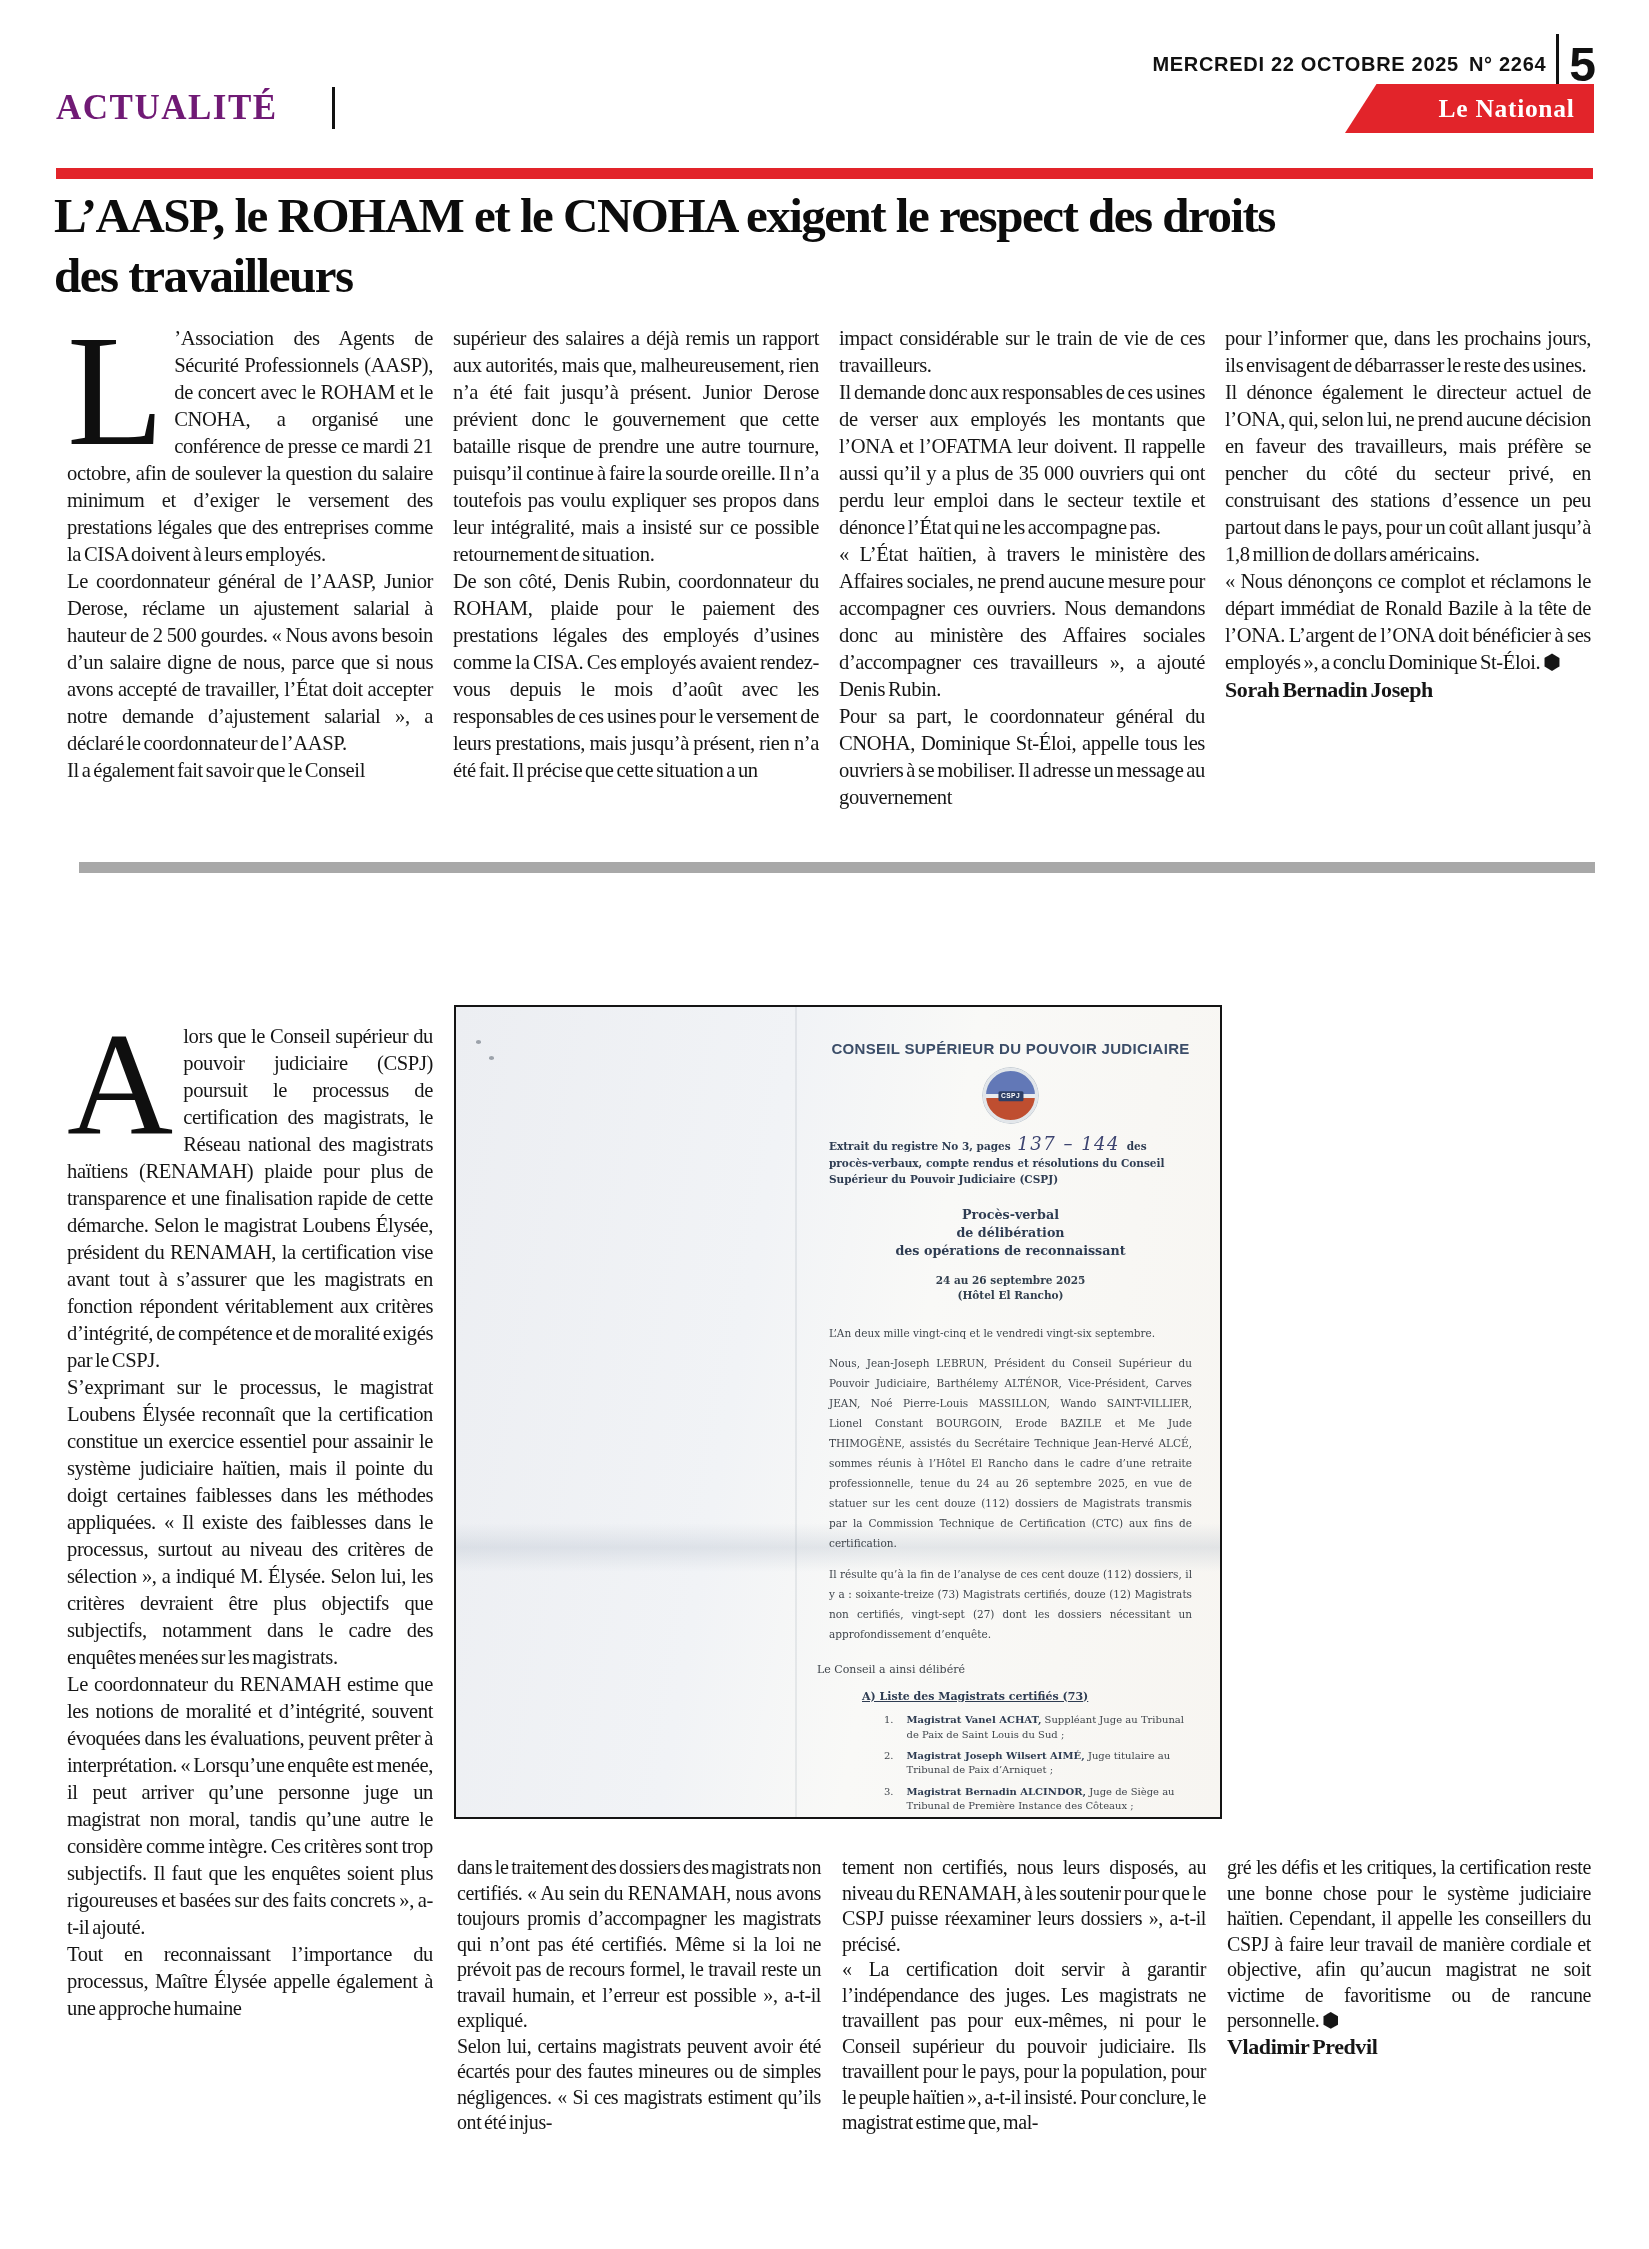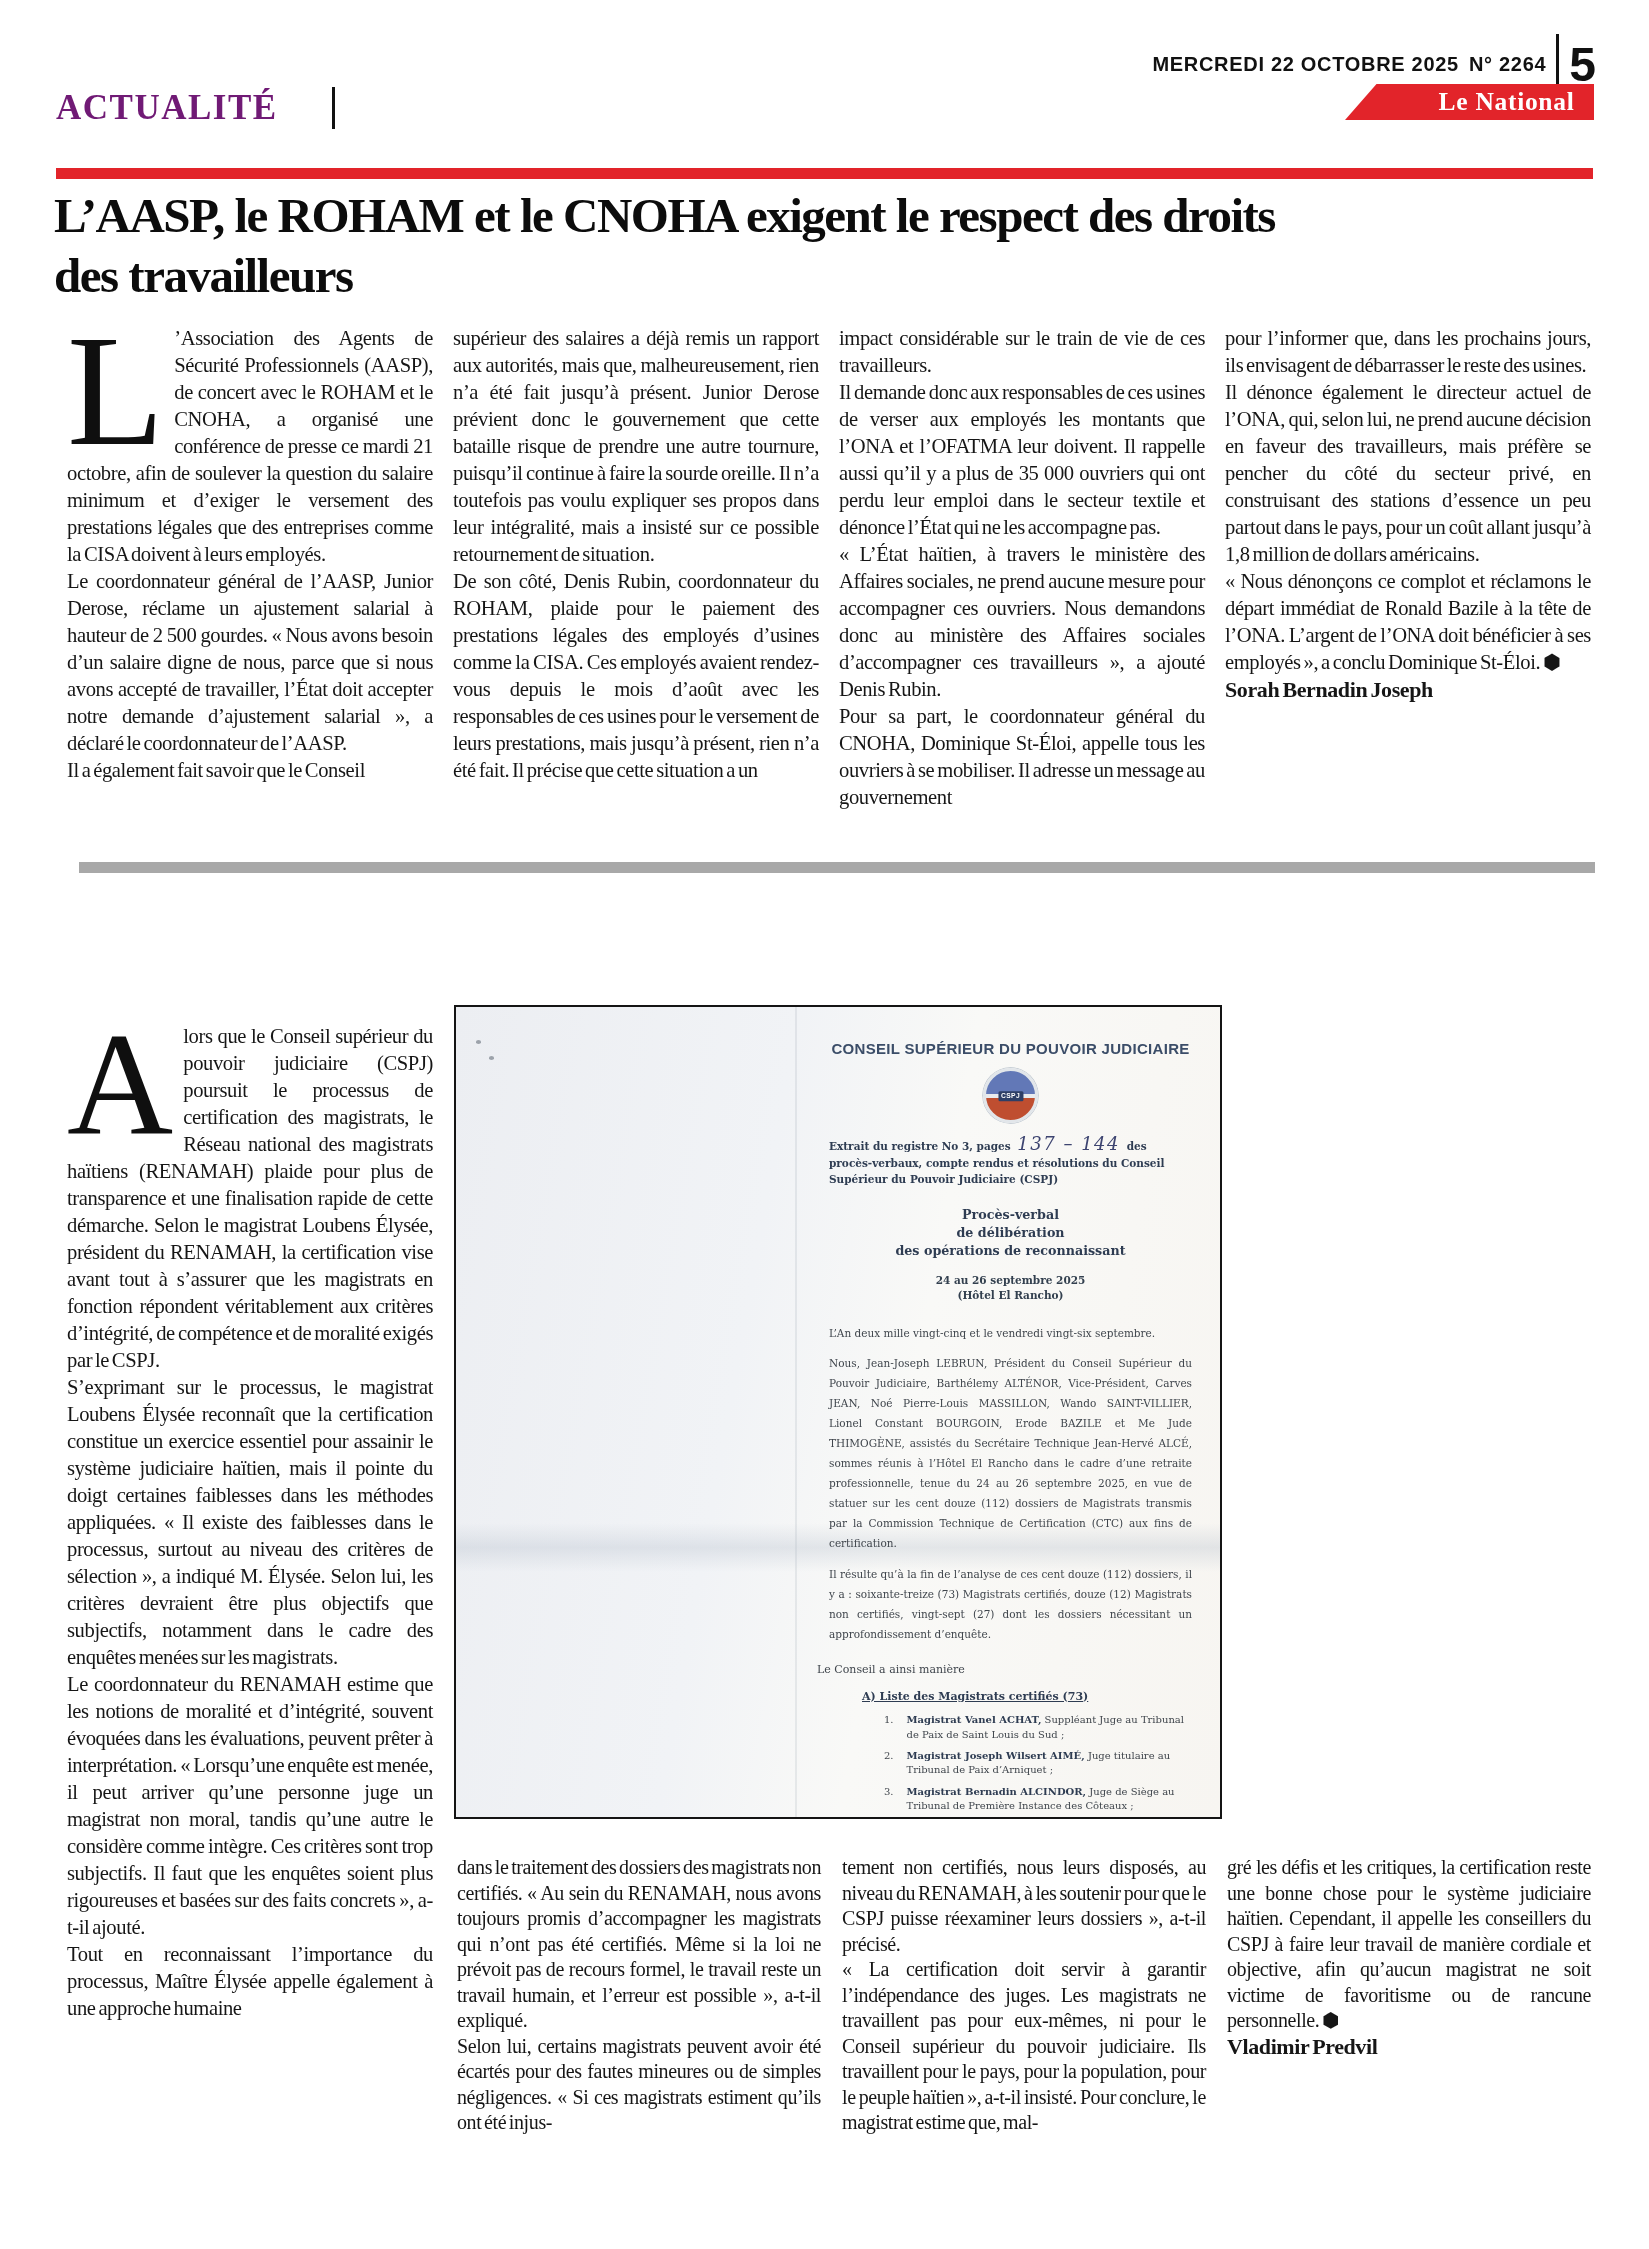--- a/index.html
+++ b/index.html
@@ -17,21 +17,21 @@
   }
   .hdr-vbar { width:3px; height:61px; background:#111; }
   .hdr-pagenum { font-family:"Liberation Sans", sans-serif; font-weight:700; font-size:48px; color:#111; line-height:1; }
   .section-row { position:absolute; left:56px; top:87px; display:flex; align-items:center; }
   .section-label {
     font-family:"Liberation Serif", serif; font-weight:900; font-size:35px;
     letter-spacing:1.5px; color:#701a75;
   }
   .section-vbar { width:3px; height:42px; background:#111; margin-left:54px; }
   .brand-banner {
-    position:absolute; left:1345px; top:84px; width:249px; height:36px;
+    position:absolute; left:1345px; top:84px; width:249px; height:49px;
     background:var(--red); clip-path:polygon(31.5px 0, 100% 0, 100% 100%, 0 100%);
     display:flex; align-items:center; justify-content:flex-end; padding-right:19.5px;
   }
   .brand-banner span {
     color:#fff; font-family:"Liberation Serif", serif; font-weight:700; font-size:25.5px; letter-spacing:0.7px;
   }
   .rule-red { position:absolute; left:56px; top:168px; width:1537px; height:11.2px; background:var(--red); }
   :root { --red:#e2242a; }
 
   
@@ -196,21 +196,21 @@
       </div>
       <div class="doc-when">
         <div>24 au 26 septembre 2025</div>
         <div>(Hôtel El Rancho)</div>
       </div>
       <div class="doc-paras">
           <p>L’An deux mille vingt-cinq et le vendredi vingt-six septembre.</p>
           <p>Nous, Jean-Joseph LEBRUN, Président du Conseil Supérieur du Pouvoir Judiciaire, Barthélemy ALTÉNOR, Vice-Président, Carves JEAN, Noé Pierre-Louis MASSILLON, Wando SAINT-VILLIER, Lionel Constant BOURGOIN, Erode BAZILE et Me Jude THIMOGÈNE, assistés du Secrétaire Technique Jean-Hervé ALCÉ, sommes réunis à l’Hôtel El Rancho dans le cadre d’une retraite professionnelle, tenue du 24 au 26 septembre 2025, en vue de statuer sur les cent douze (112) dossiers de Magistrats transmis par la Commission Technique de Certification (CTC) aux fins de certification.</p>
           <p>Il résulte qu’à la fin de l’analyse de ces cent douze (112) dossiers, il y a : soixante-treize (73) Magistrats certifiés, douze (12) Magistrats non certifiés, vingt-sept (27) dont les dossiers nécessitant un approfondissement d’enquête.</p>
         </div>
-      <div class="doc-deliberation">Le Conseil a ainsi manière</div>
+      <div class="doc-deliberation">Le Conseil a ainsi délibéré</div>
       <div class="doc-list-heading">A) Liste des Magistrats certifiés (73)</div>
       <div class="mag-list">
           <div class="mag-item">
           <span class="mag-num">1.</span>
           <span class="mag-body"><span class="mag-name">Magistrat Vanel ACHAT,</span><span> Suppléant Juge au Tribunal de Paix de Saint Louis du Sud ;</span></span>
         </div>
           <div class="mag-item">
           <span class="mag-num">2.</span>
           <span class="mag-body"><span class="mag-name">Magistrat Joseph Wilsert AIMÉ,</span><span> Juge titulaire au Tribunal de Paix d’Arniquet ;</span></span>
         </div>

